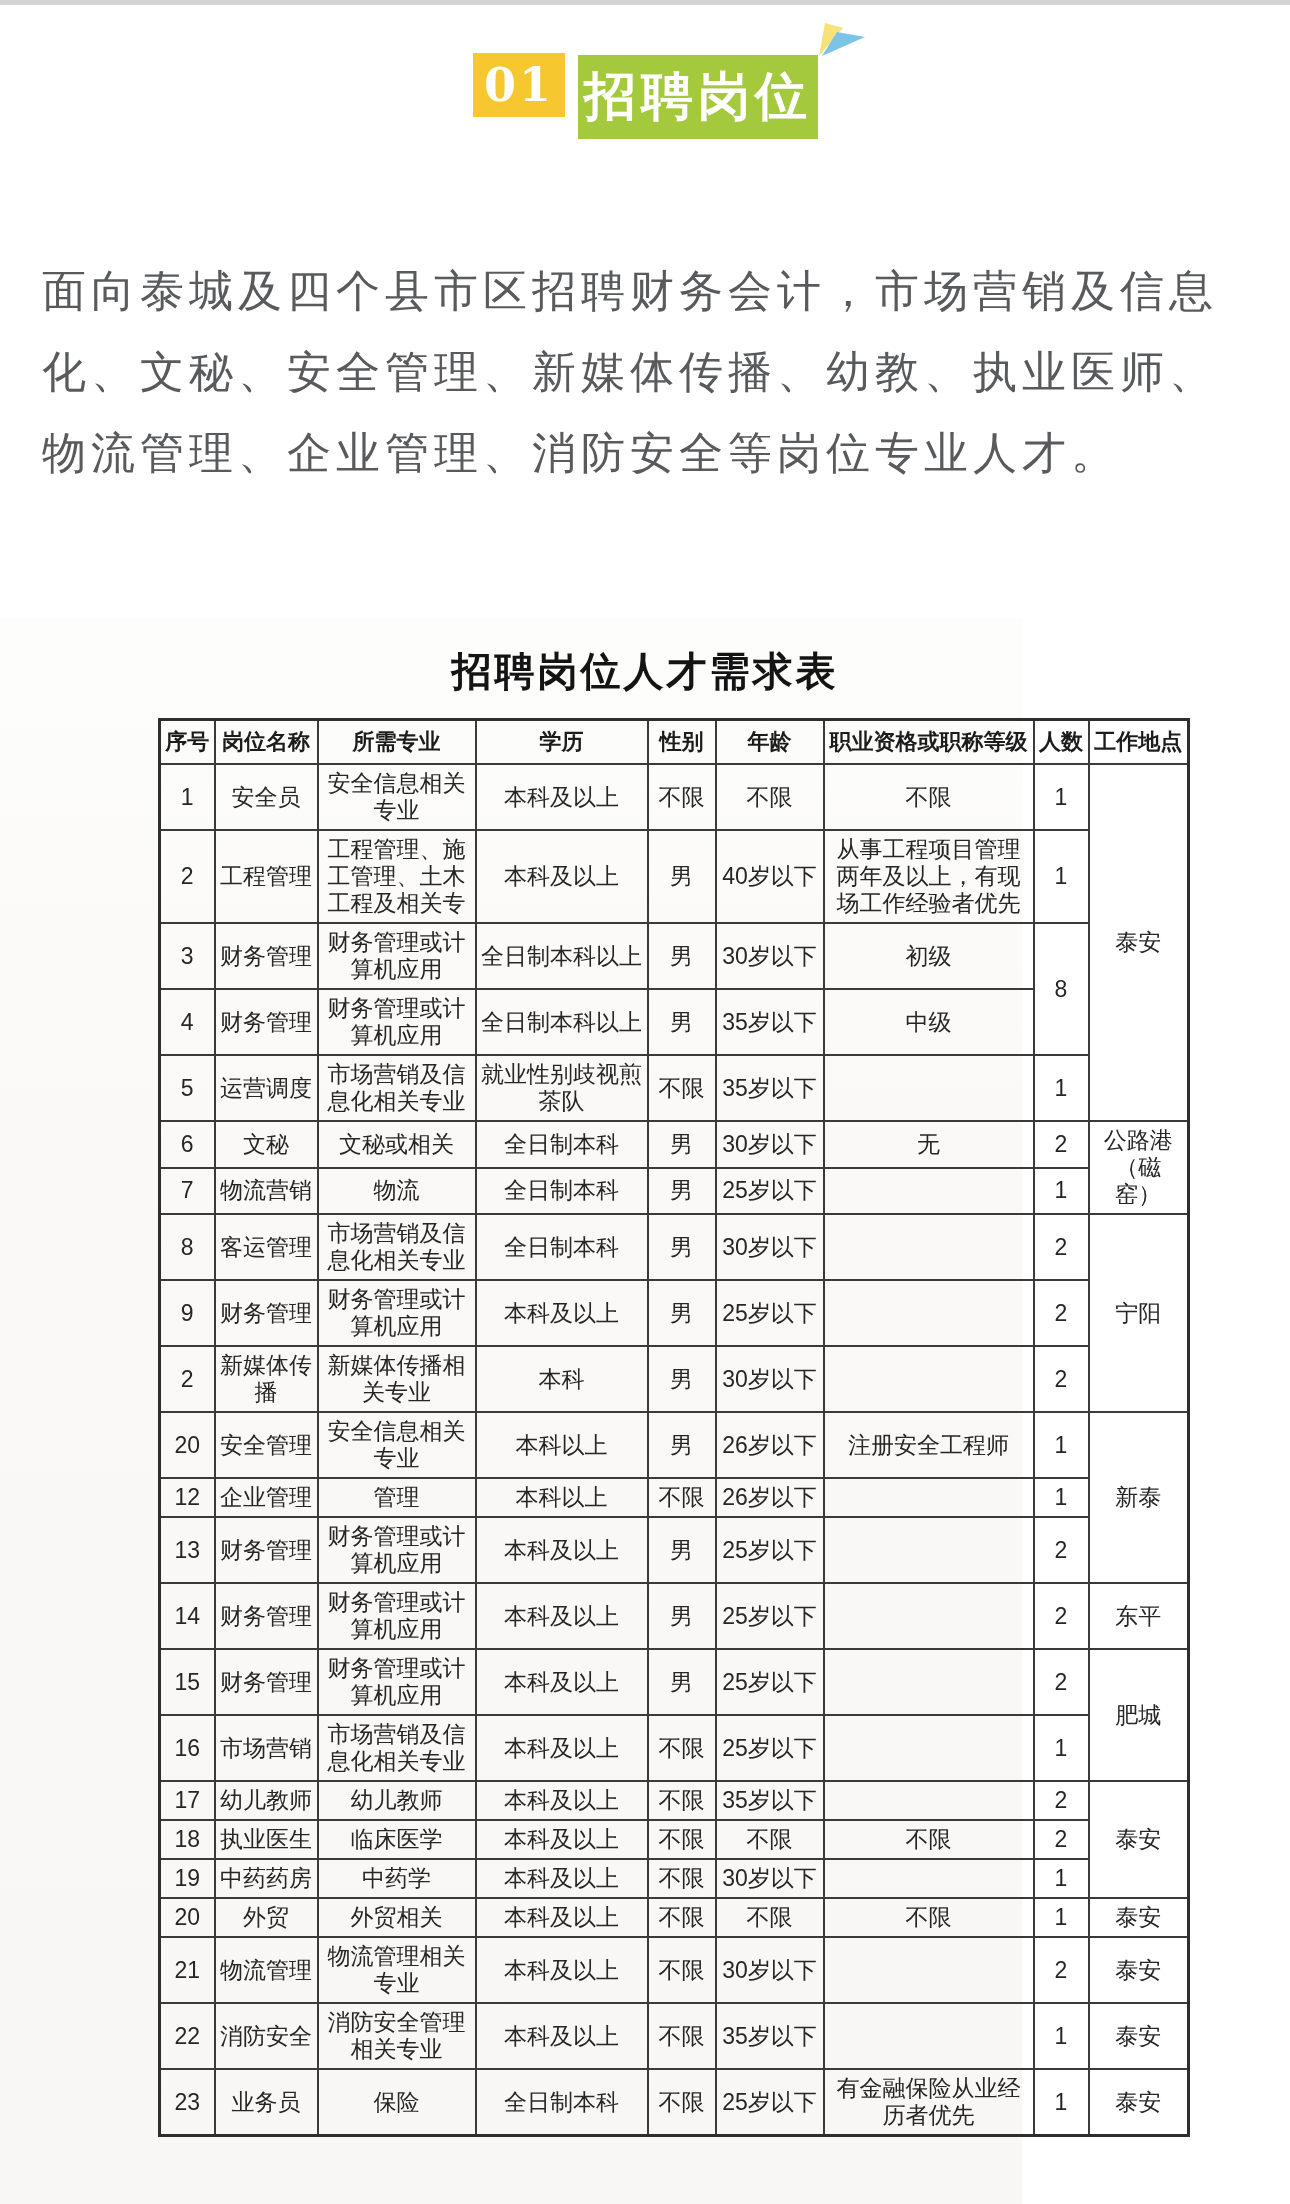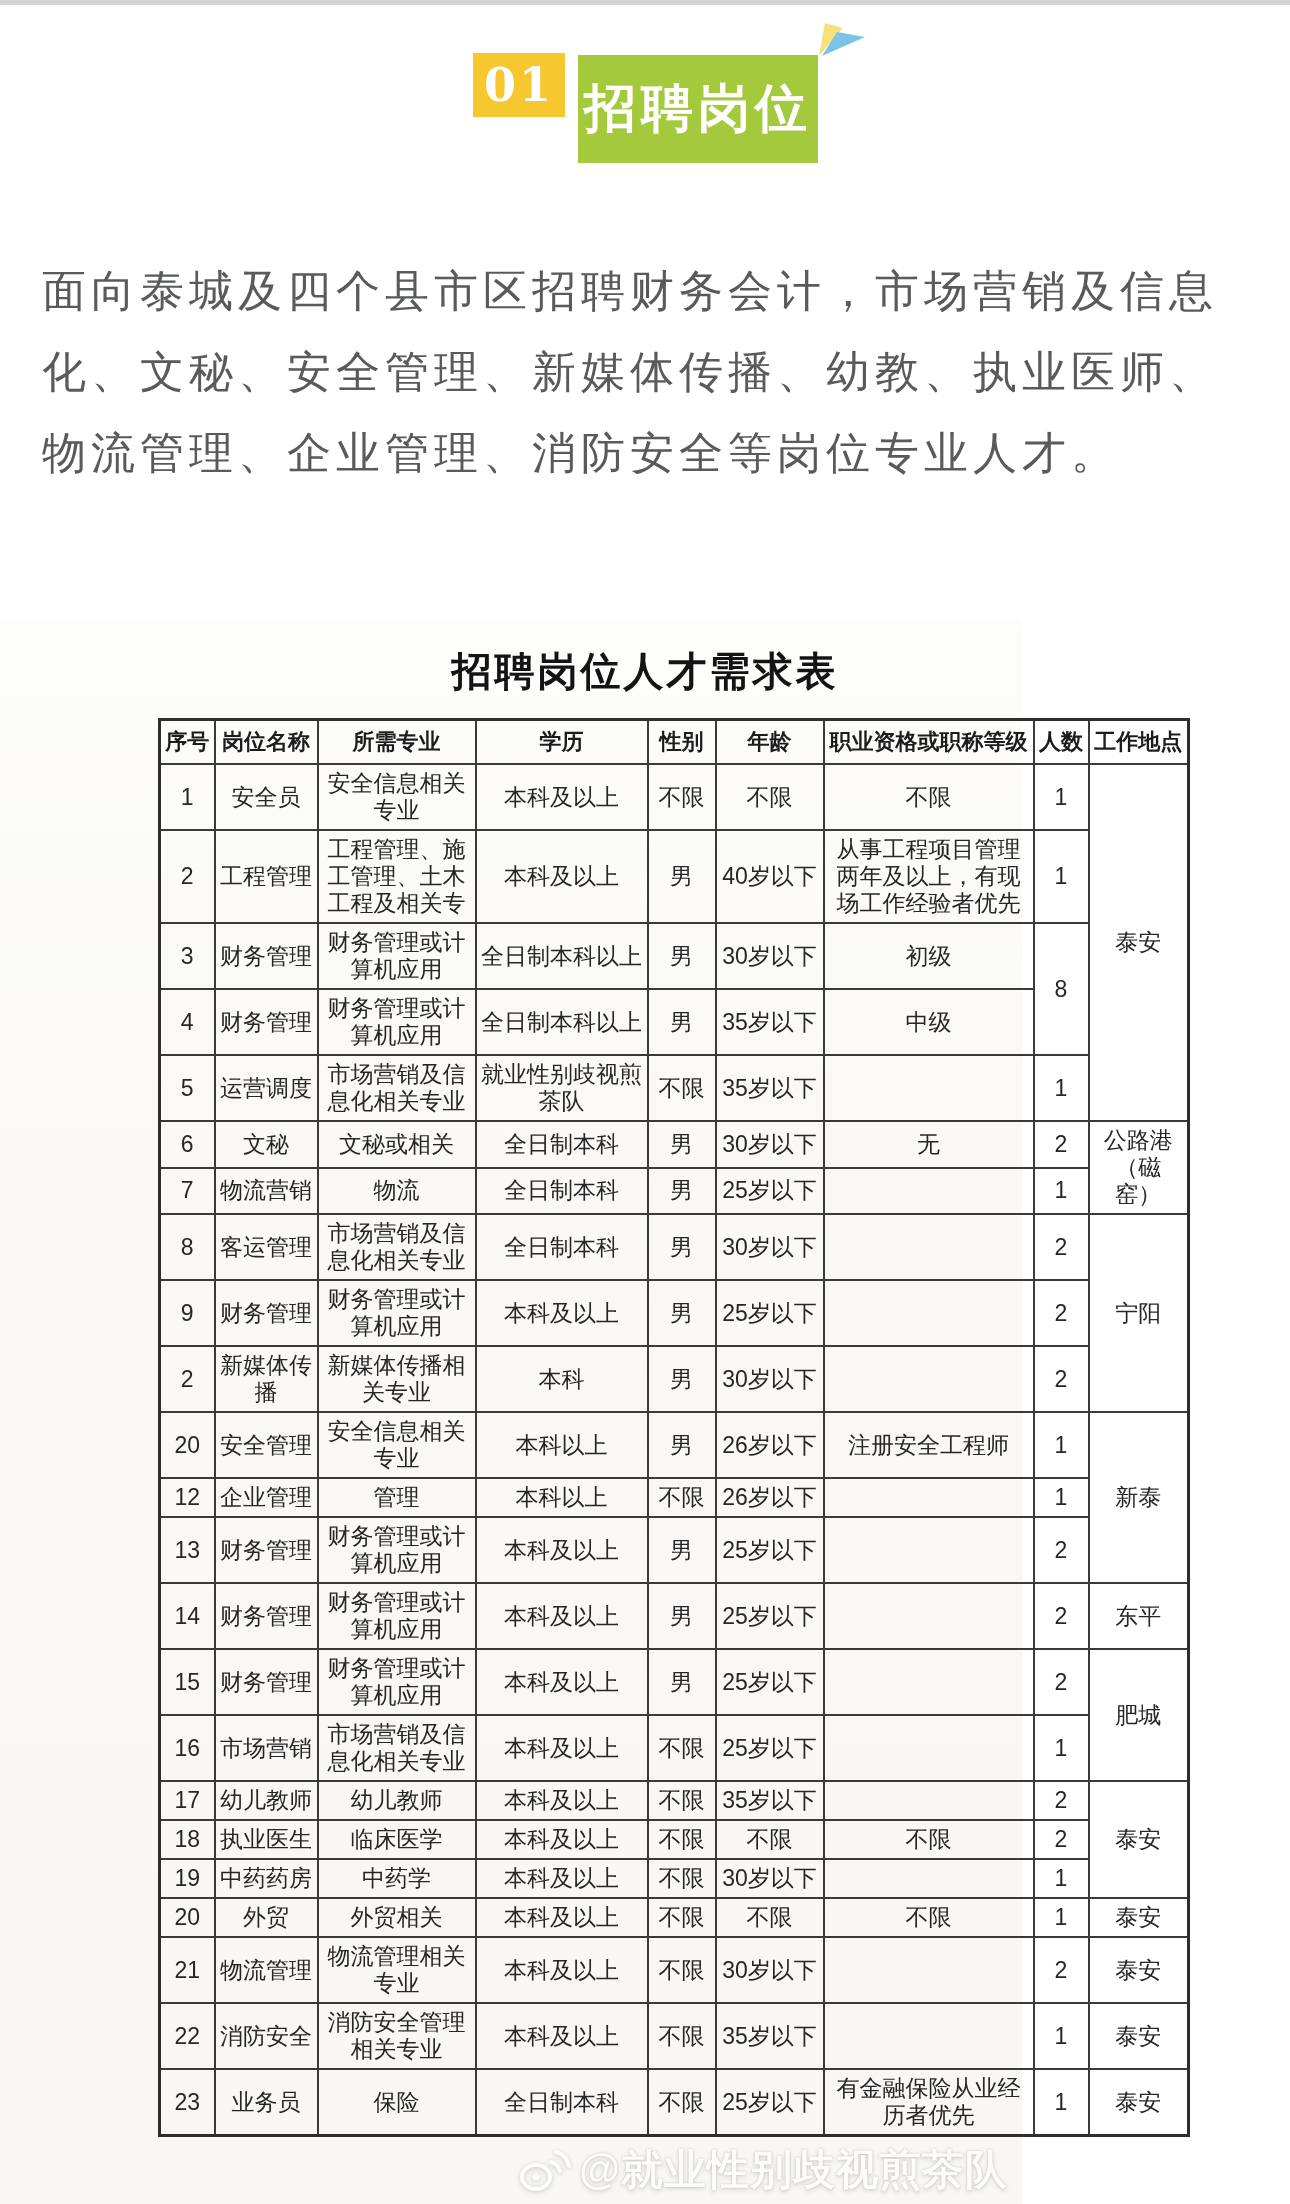--- a/index.html
+++ b/index.html
@@ -17,21 +17,21 @@
   
   .badges { position:absolute; left:473px; top:53px; width:480px; height:90px; }
   .badge-num {
     position:absolute; left:0; top:0; width:92px; height:64px;
     background:#F6C72E; color:#ffffff;
     display:flex; align-items:center; justify-content:center;
     font-family:"DejaVu Serif", serif; font-weight:bold; font-size:46px;
     letter-spacing:3px;
   }
   .badge-title {
-    position:absolute; left:105px; top:2px; width:240px; height:108px;
+    position:absolute; left:105px; top:2px; width:240px; height:84px;
     background:#A4C93C; color:#ffffff;
     display:flex; align-items:center; justify-content:center;
     font-weight:bold; font-size:52px; letter-spacing:5px;
   }
   .corner-tris { position:absolute; left:340px; top:-32px; }
   
   .intro {
     position:absolute; left:42px; top:250px; width:1210px;
     font-size:44px; line-height:81px; letter-spacing:5px;
     color:#595a5c;
@@ -366,26 +366,15 @@
             <td>全日制本科</td>
             <td>不限</td>
             <td>25岁以下</td>
             <td>有金融保险从业经历者优先</td>
             <td>1</td>
             <td>泰安</td>
           </tr>
         </tbody>
     </table>
 
-    <div class="watermark">
-      <svg width="54" height="48" viewBox="0 0 54 48">
-        <g fill="none" stroke="rgba(255,255,255,0.95)" stroke-width="4" stroke-linecap="round">
-          <ellipse cx="19" cy="31" rx="14" ry="12"></ellipse>
-          <circle cx="19" cy="31" r="3.5" fill="rgba(255,255,255,0.95)" stroke="none"></circle>
-          <path d="M34 16 q7 2 9 9"></path>
-          <path d="M39 6 q11 3 13 14"></path>
-        </g>
-      </svg>
-      <span>@就业性别歧视煎茶队</span>
-    </div>
   </div>
 
 </div>
 
 </body></html>

